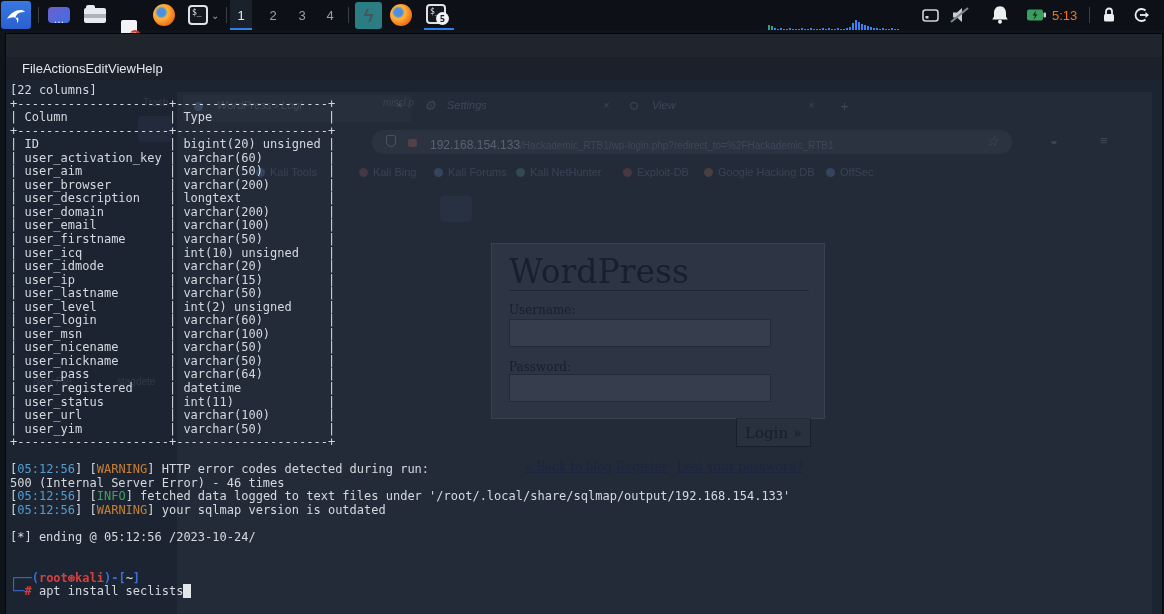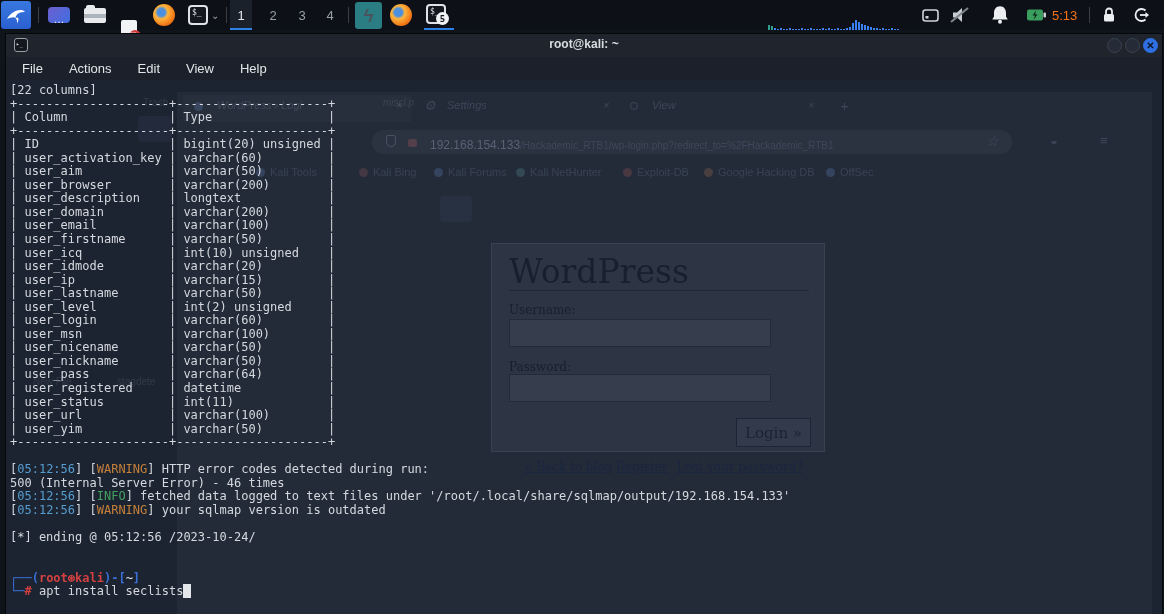--- a/index.html
+++ b/index.html
@@ -44,41 +44,41 @@
   #title-ico { position:absolute; left:8px; top:4px; width:14px; height:14px; background:#14171d;
                border:1.5px solid #9aa0a8; border-radius:3px; color:#cfd3d8;
                font:6px "DejaVu Sans Mono",monospace; padding:1px 0 0 1px; }
   #title-txt { position:absolute; left:0; top:3px; width:100%; text-align:center; color:#d8dbe0;
                font-size:12px; font-weight:bold; }
   .winbtn { position:absolute; top:4px; width:15px; height:15px; border-radius:50%;
             background:#262c37; border:1px solid #394150; }
   #btn-close { background:#2e6fe3; border-color:#2e6fe3; color:#0d1320; font-size:10px; font-weight:bold;
                display:flex; align-items:center; justify-content:center; }
   #menubar { position:absolute; left:0; top:23px; width:100%; height:23px; background:#1c202a;
-             display:flex; align-items:center; gap:26px; padding-left:16px; }
+             display:flex; align-items:center; padding-left:16px; }
   .menu-item { color:#e3e5e8; font-size:13px; }
 
   
   #content { position:absolute; left:0; top:46px; width:1156px; height:534px; background:#1d2431; overflow:hidden; }
   #ghost { position:absolute; inset:0; z-index:0; }
   .g { position:absolute;text-align:right; }
   .g-txt { color:rgba(150,170,205,0.22); font-size:11px; white-space:nowrap;font-style:italic; }
   .g-page { left:171px; top:12px; width:975px; height:522px; background:rgba(190,205,235,0.045); }
   .g-tab { background:rgba(255,255,255,0.025); }
   .g-dot { width:9px; height:9px; border-radius:50%; background:rgba(120,160,230,0.22); }
   .g-urlfield { left:366px; top:50px; width:640px; height:24px; border-radius:12px;
                 background:rgba(195,210,235,0.05); }
   .g-host { color:rgba(170,185,210,0.35); font-size:12px; }
   .g-path { color:rgba(140,155,185,0.20); font-size:10px; }
   .g-bm { color:rgba(140,160,195,0.20); font-size:11px; white-space:nowrap; }
   .g-desk { color:rgba(160,175,200,0.16); font-size:10px; white-space:nowrap; }
   .g-ico-ghost { background:rgba(120,160,230,0.06); border-radius:4px; }
 
   
-  #wp-box { left:485px; top:163px; width:334px; height:209px; background:rgba(190,205,235,0.07);
+  #wp-box { left:485px; top:163px; width:334px; height:176px; background:rgba(190,205,235,0.07);
             border:1px solid rgba(255,255,255,0.06);padding-left:11px; }
   .wp-ink { color:rgba(8,14,28,0.55); font-family:"DejaVu Serif",serif; }
   #wp-title { left:17px; top:8px; font-size:33px; }
   #wp-rule { left:17px; top:46px; width:300px; height:1px; background:rgba(8,14,28,0.35); }
   .wp-label { font-size:12px; }
   .wp-input { width:262px; height:28px; background:rgba(200,215,240,0.06); border:1px solid rgba(8,14,28,0.40); }
   #wp-login-btn { left:244px; top:174px; width:75px; height:29px; border:1px solid rgba(8,14,28,0.5);
                   background:rgba(200,215,240,0.04); display:flex; align-items:center; justify-content:center;
                   font-size:15px; }
   .wp-link { font-family:"DejaVu Serif",serif; font-size:12px; color:rgba(18,32,75,0.50);
@@ -222,27 +222,20 @@
     <div class="pit" style="left:1132px; top:6px;">
       <svg width="19" height="18" viewBox="0 0 19 18">
         <path d="M13.5 4.5 A6 6 0 1 0 13.5 13.5" fill="none" stroke="#eceef1" stroke-width="1.8"></path>
         <line x1="8" y1="9" x2="16" y2="9" stroke="#eceef1" stroke-width="1.8"></line>
         <path d="M13.5 6 L17 9 L13.5 12 Z" fill="#eceef1"></path>
       </svg>
     </div>
   </div>
 
   <div id="term-win">
-    <div id="titlebar">
-      <div id="title-ico">▸_</div>
-      <div id="title-txt">root@kali: ~</div>
-      <div class="winbtn" style="left:1101px"></div>
-      <div class="winbtn" style="left:1119px"></div>
-      <div class="winbtn" id="btn-close" style="left:1137px">✕</div>
-    </div>
     <div id="menubar">
       <span class="menu-item">File</span>
       <span class="menu-item">Actions</span>
       <span class="menu-item">Edit</span>
       <span class="menu-item">View</span>
       <span class="menu-item">Help</span>
     </div>
 
     <div id="content">
 

